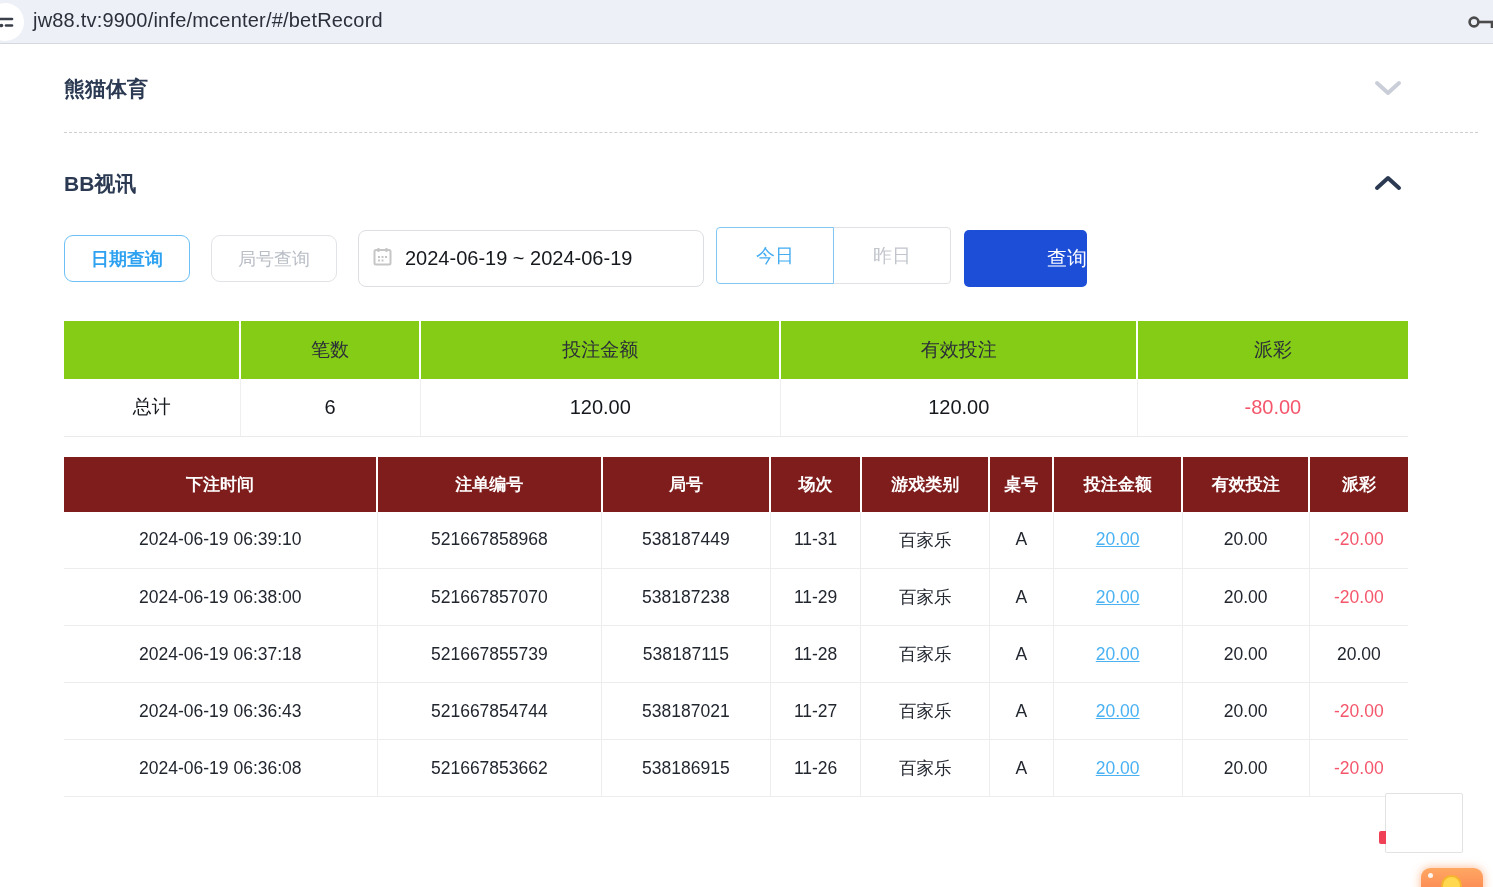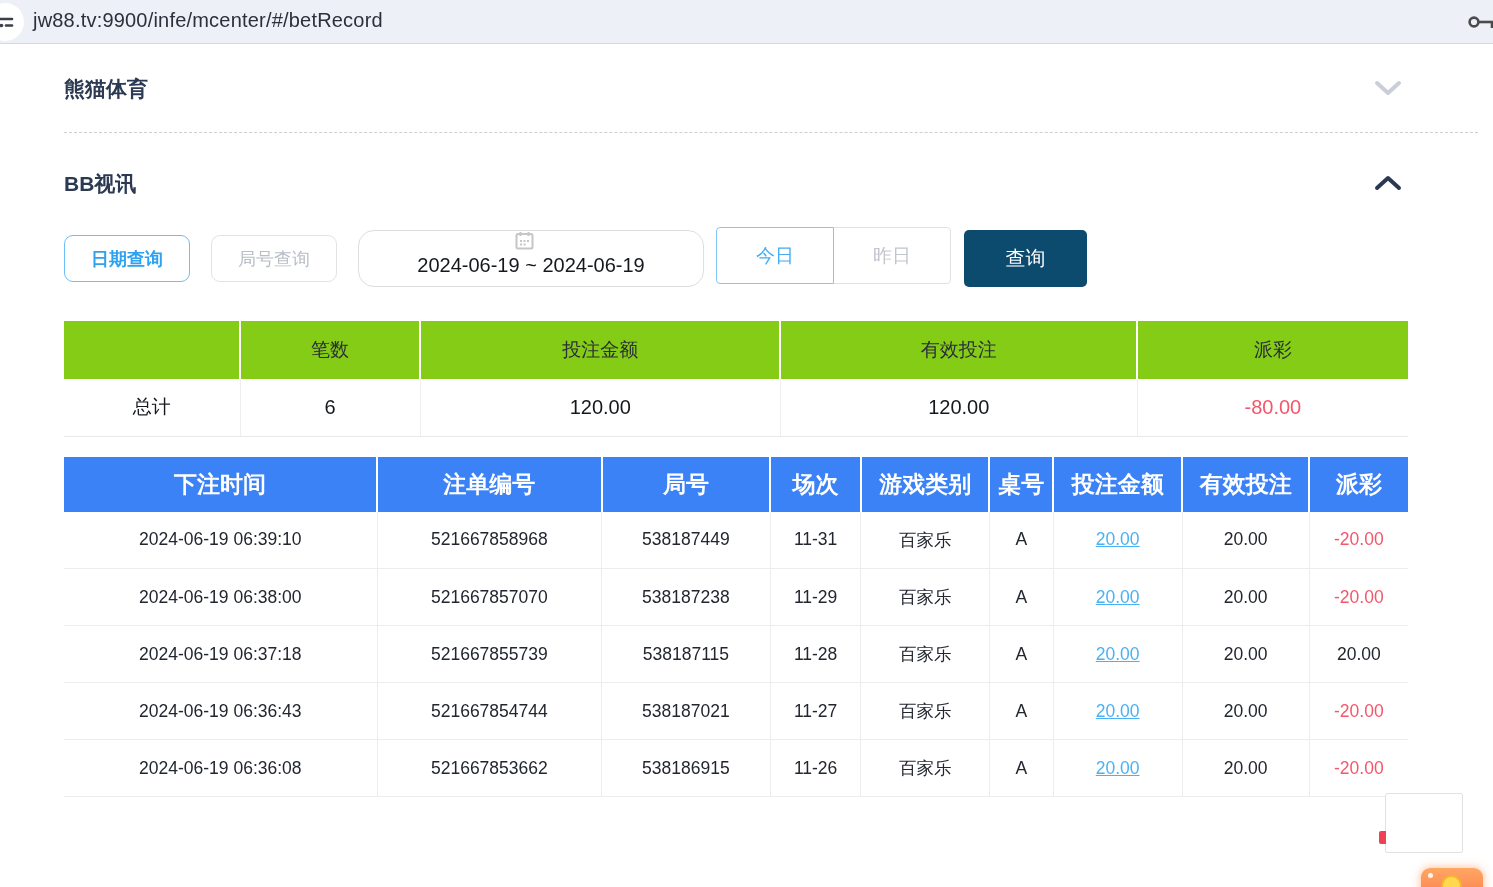--- a/index.html
+++ b/index.html
@@ -23,45 +23,45 @@
   .section-head.bb { margin-top:37px; }
   .chevron-btn { background:none; border:none; cursor:pointer; padding:2px 6px; }
   .dashed-divider { width:1414px; border-top:1px dashed #cfcfcf; margin-top:29px; }
 
   
   .filter-bar { margin-top:32px; height:57px; display:flex; align-items:center; }
   .pill-btn { height:47px; border-radius:9px; background:#fff; font-size:18px; font-weight:700;
     cursor:pointer; padding:0 26px; }
   .pill-btn.active { border:1px solid #6cc0f5; color:#2ea2f0; }
   .pill-btn.inactive { border:1px solid #e1e3e6; color:#b9bec6; font-weight:400; margin-left:21px; }
-  .date-input { margin-left:21px; width:346px; height:57px; border:1px solid #dcdee2; border-radius:16px;
-    display:flex; align-items:center; padding:0 14px; background:#fff; cursor:pointer;flex-direction:column; }
+  .date-input { margin-left:21px; width:346px; height:57px; border:1px solid #dcdee2; border-radius:8px;
+    display:flex; align-items:center; padding:0 14px; background:#fff; cursor:pointer; }
   .date-input .cal { margin-right:13px; flex:0 0 auto; }
   .date-text { font-size:20px; color:#15181d; white-space:nowrap; }
   .seg-group { margin-left:12px; display:flex; height:63px; }
   .seg { width:118px; height:57px; background:#fff; border:1px solid #dfe1e5; margin-left:-1px;
     font-size:19px; color:#c2c6cc; cursor:pointer; position:relative; }
   .seg:first-child { margin-left:0; border-radius:4px 0 0 4px; }
   .seg:last-child { border-radius:0 4px 4px 0; }
   .seg.active { border:1px solid #82c7f4; color:#46adf2; z-index:1; }
-  .search-btn { margin-left:13px; width:123px; height:57px; background:#0c4a6e; border:none;
-    border-radius:5px; color:#fff; font-size:20px; cursor:pointer; }
+  .search-btn { margin-left:13px; width:123px; height:57px; background:#1d4ed8; border:none;
+    border-radius:5px; color:#fff; font-size:20px; cursor:pointer;text-align:right; }
 
   
   table { border-collapse:collapse; table-layout:fixed; width:1344px; }
   .summary-table { margin-top:34px; }
   .summary-table th { background:#84cc16; height:58px; font-size:19px; font-weight:400;
     color:#2b2f38; border-left:2px solid #fff; text-align:center; }
   .summary-table th:first-child { border-left:none; }
   .summary-table td { background:#fff; height:57px; text-align:center; font-size:20px; color:#15181d;
     border-left:1px solid #efefef; border-bottom:1px solid #e9e9e9; }
   .summary-table td:first-child { border-left:none; font-size:19px;margin-top:21px; }
 
   .bet-table { margin-top:20px; }
-  .bet-table th { background:#3b82f6; color:#fff; font-weight:700; font-size:23px; height:55px;
+  .bet-table th { background:#7f1d1d; color:#fff; font-weight:700; font-size:17px; height:55px;
     border-left:2px solid #fff; text-align:center; }
   .bet-table th:first-child { border-left:none; }
   .bet-table td { height:57px; text-align:center; font-size:17.5px; color:#22262f;
     border-left:1px solid #ededed; border-bottom:1px solid #ededed; background:#fff; }
   .bet-table td:first-child { border-left:none;margin-top:16px; }
 
   .bet-link { color:#4ab2f3; text-decoration:underline; cursor:pointer; }
   .maybe-neg.neg { color:#f4566b; }
 
   

